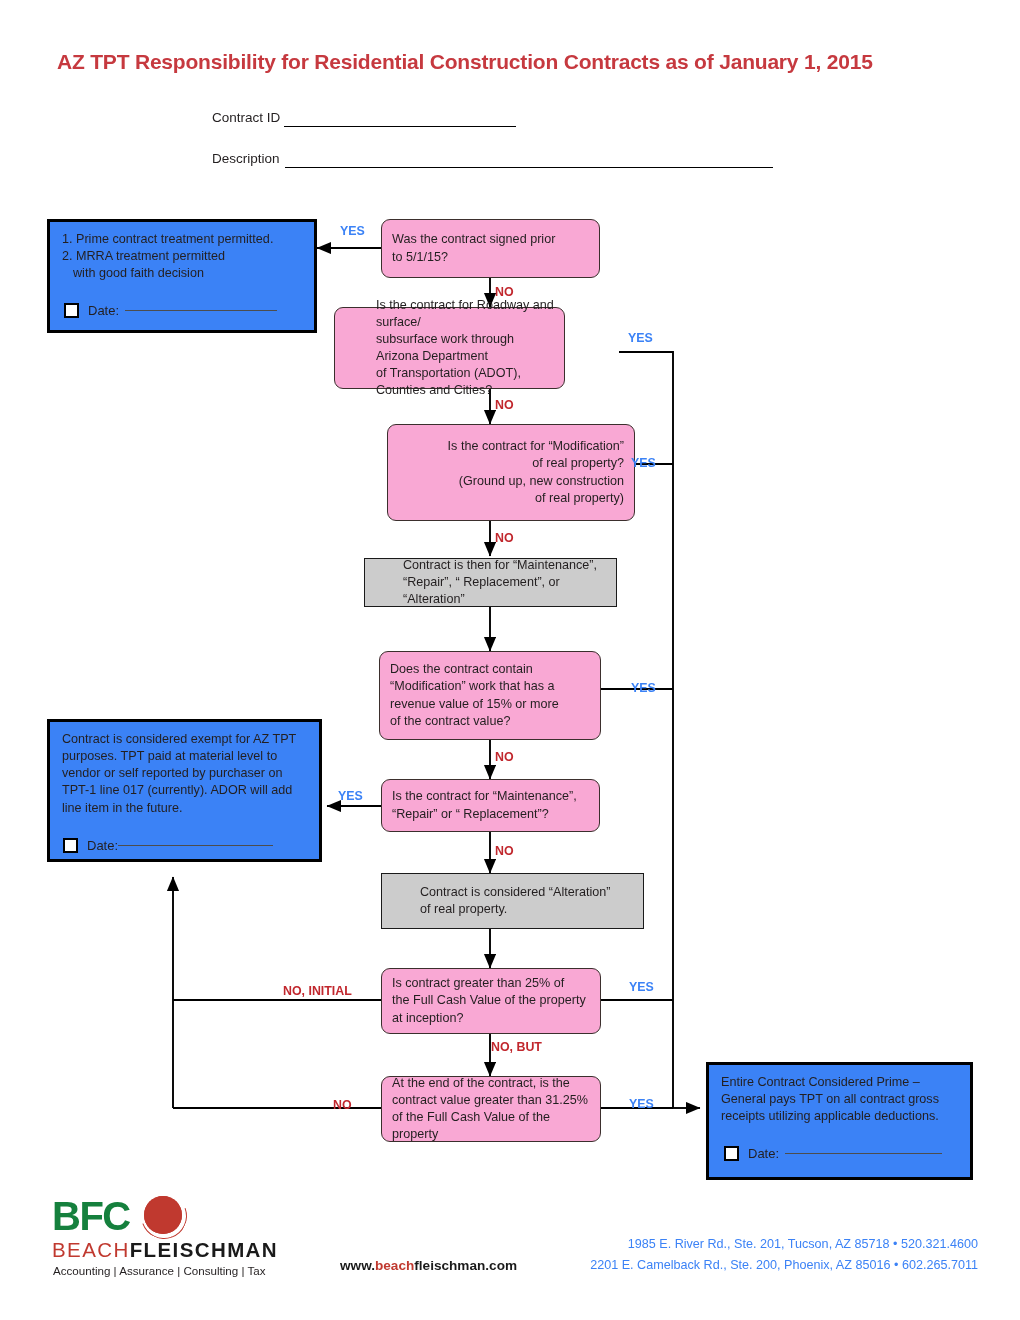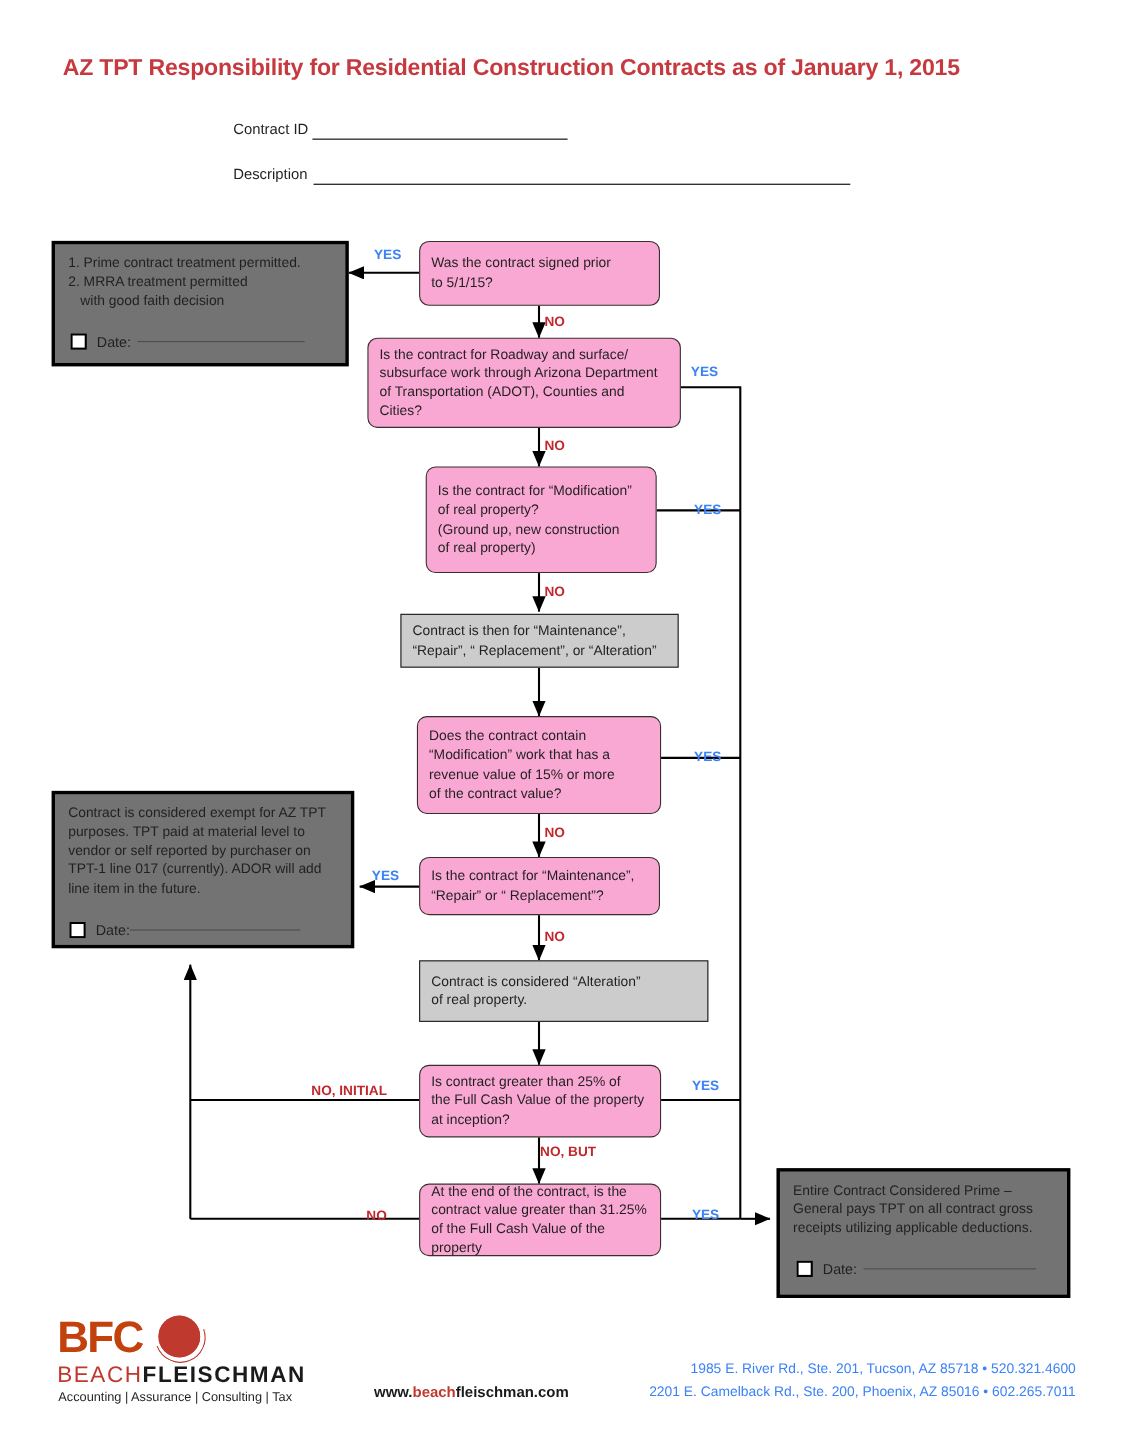--- a/index.html
+++ b/index.html
@@ -34,24 +34,24 @@
     position:absolute; box-sizing:border-box;
     font-size:12.6px; line-height:1.36;
     color:#231f20;
     display:flex; align-items:center;
   }
   .node .txt { width:100%; padding:0 10px; }
   .decision {
     background:#f9a8d4; border:1.4px solid #3b2f2d; border-radius:9px;
   }
   .terminal {
-    background:#cccccc; border:1.6px solid #1a1a1a;
+    background:#cccccc; border:1.6px solid #1a1a1a;padding-left:28px;
   }
   .result {
-    background:#737373; border:3.4px solid #000000;
+    background:#3b82f6; border:3.4px solid #000000;
     align-items:flex-start;
     justify-content:flex-end;
   }
   .result .txt { padding:9px 12px 0 12px; }
 
   
   .datefield {
     position:absolute; left:20px; display:flex; align-items:center;
     font-size:13px;
   }
@@ -68,21 +68,21 @@
   .elabel {
     position:absolute; font-size:12.4px; font-weight:bold; white-space:nowrap;
   }
   .yes { color:#3b82f6; }
   .no  { color:#c1272d; }
 
   
   .logo-bfc {
     position:absolute; left:52px; top:1196px;
     font-size:40px; font-weight:bold; letter-spacing:-1.5px;
-    color:#c2410c; line-height:1;
+    color:#15803d; line-height:1;
   }
   .logo-dot {
     position:absolute; left:144px; top:1196px;
     width:38px; height:38px; border-radius:50%;
     background:#c0392f;
     box-shadow: inset 0 0 0 1.5px #c0392f;
   }
   .logo-dot:after{
     content:""; position:absolute; left:-3px; top:-3px;
     width:44px; height:44px; border-radius:50%;
@@ -189,29 +189,29 @@
     <span class="dline" style="width:152px;"></span>
   </div>
 
   <div class="node decision" id="n-signed" style="left:381px; top:219px; width:219px; height:59px;">
     <div class="txt">
       <div>Was the contract signed prior</div>
       <div>to 5/1/15?</div>
     </div>
   </div>
 
-  <div class="node decision" id="n-roadway" style="left:334px; top:307px; width:285px; height:82px;">
+  <div class="node decision" id="n-roadway" style="left:334px; top:307px; width:231px; height:82px;padding-left:31px;">
     <div class="txt">
       <div>Is the contract for Roadway and surface/</div>
       <div>subsurface work through Arizona Department</div>
       <div>of Transportation (ADOT), Counties and Cities?</div>
     </div>
   </div>
 
-  <div class="node decision" id="n-modification" style="left:387px; top:424px; width:210px; height:97px;">
+  <div class="node decision" id="n-modification" style="left:387px; top:424px; width:248px; height:97px;text-align:right;">
     <div class="txt">
       <div>Is the contract for “Modification”</div>
       <div>of real property?</div>
       <div>(Ground up, new construction</div>
       <div>of real property)</div>
     </div>
   </div>
 
   <div class="node terminal" id="n-mrra-types" style="left:364px; top:558px; width:253px; height:49px;">
     <div class="txt">

